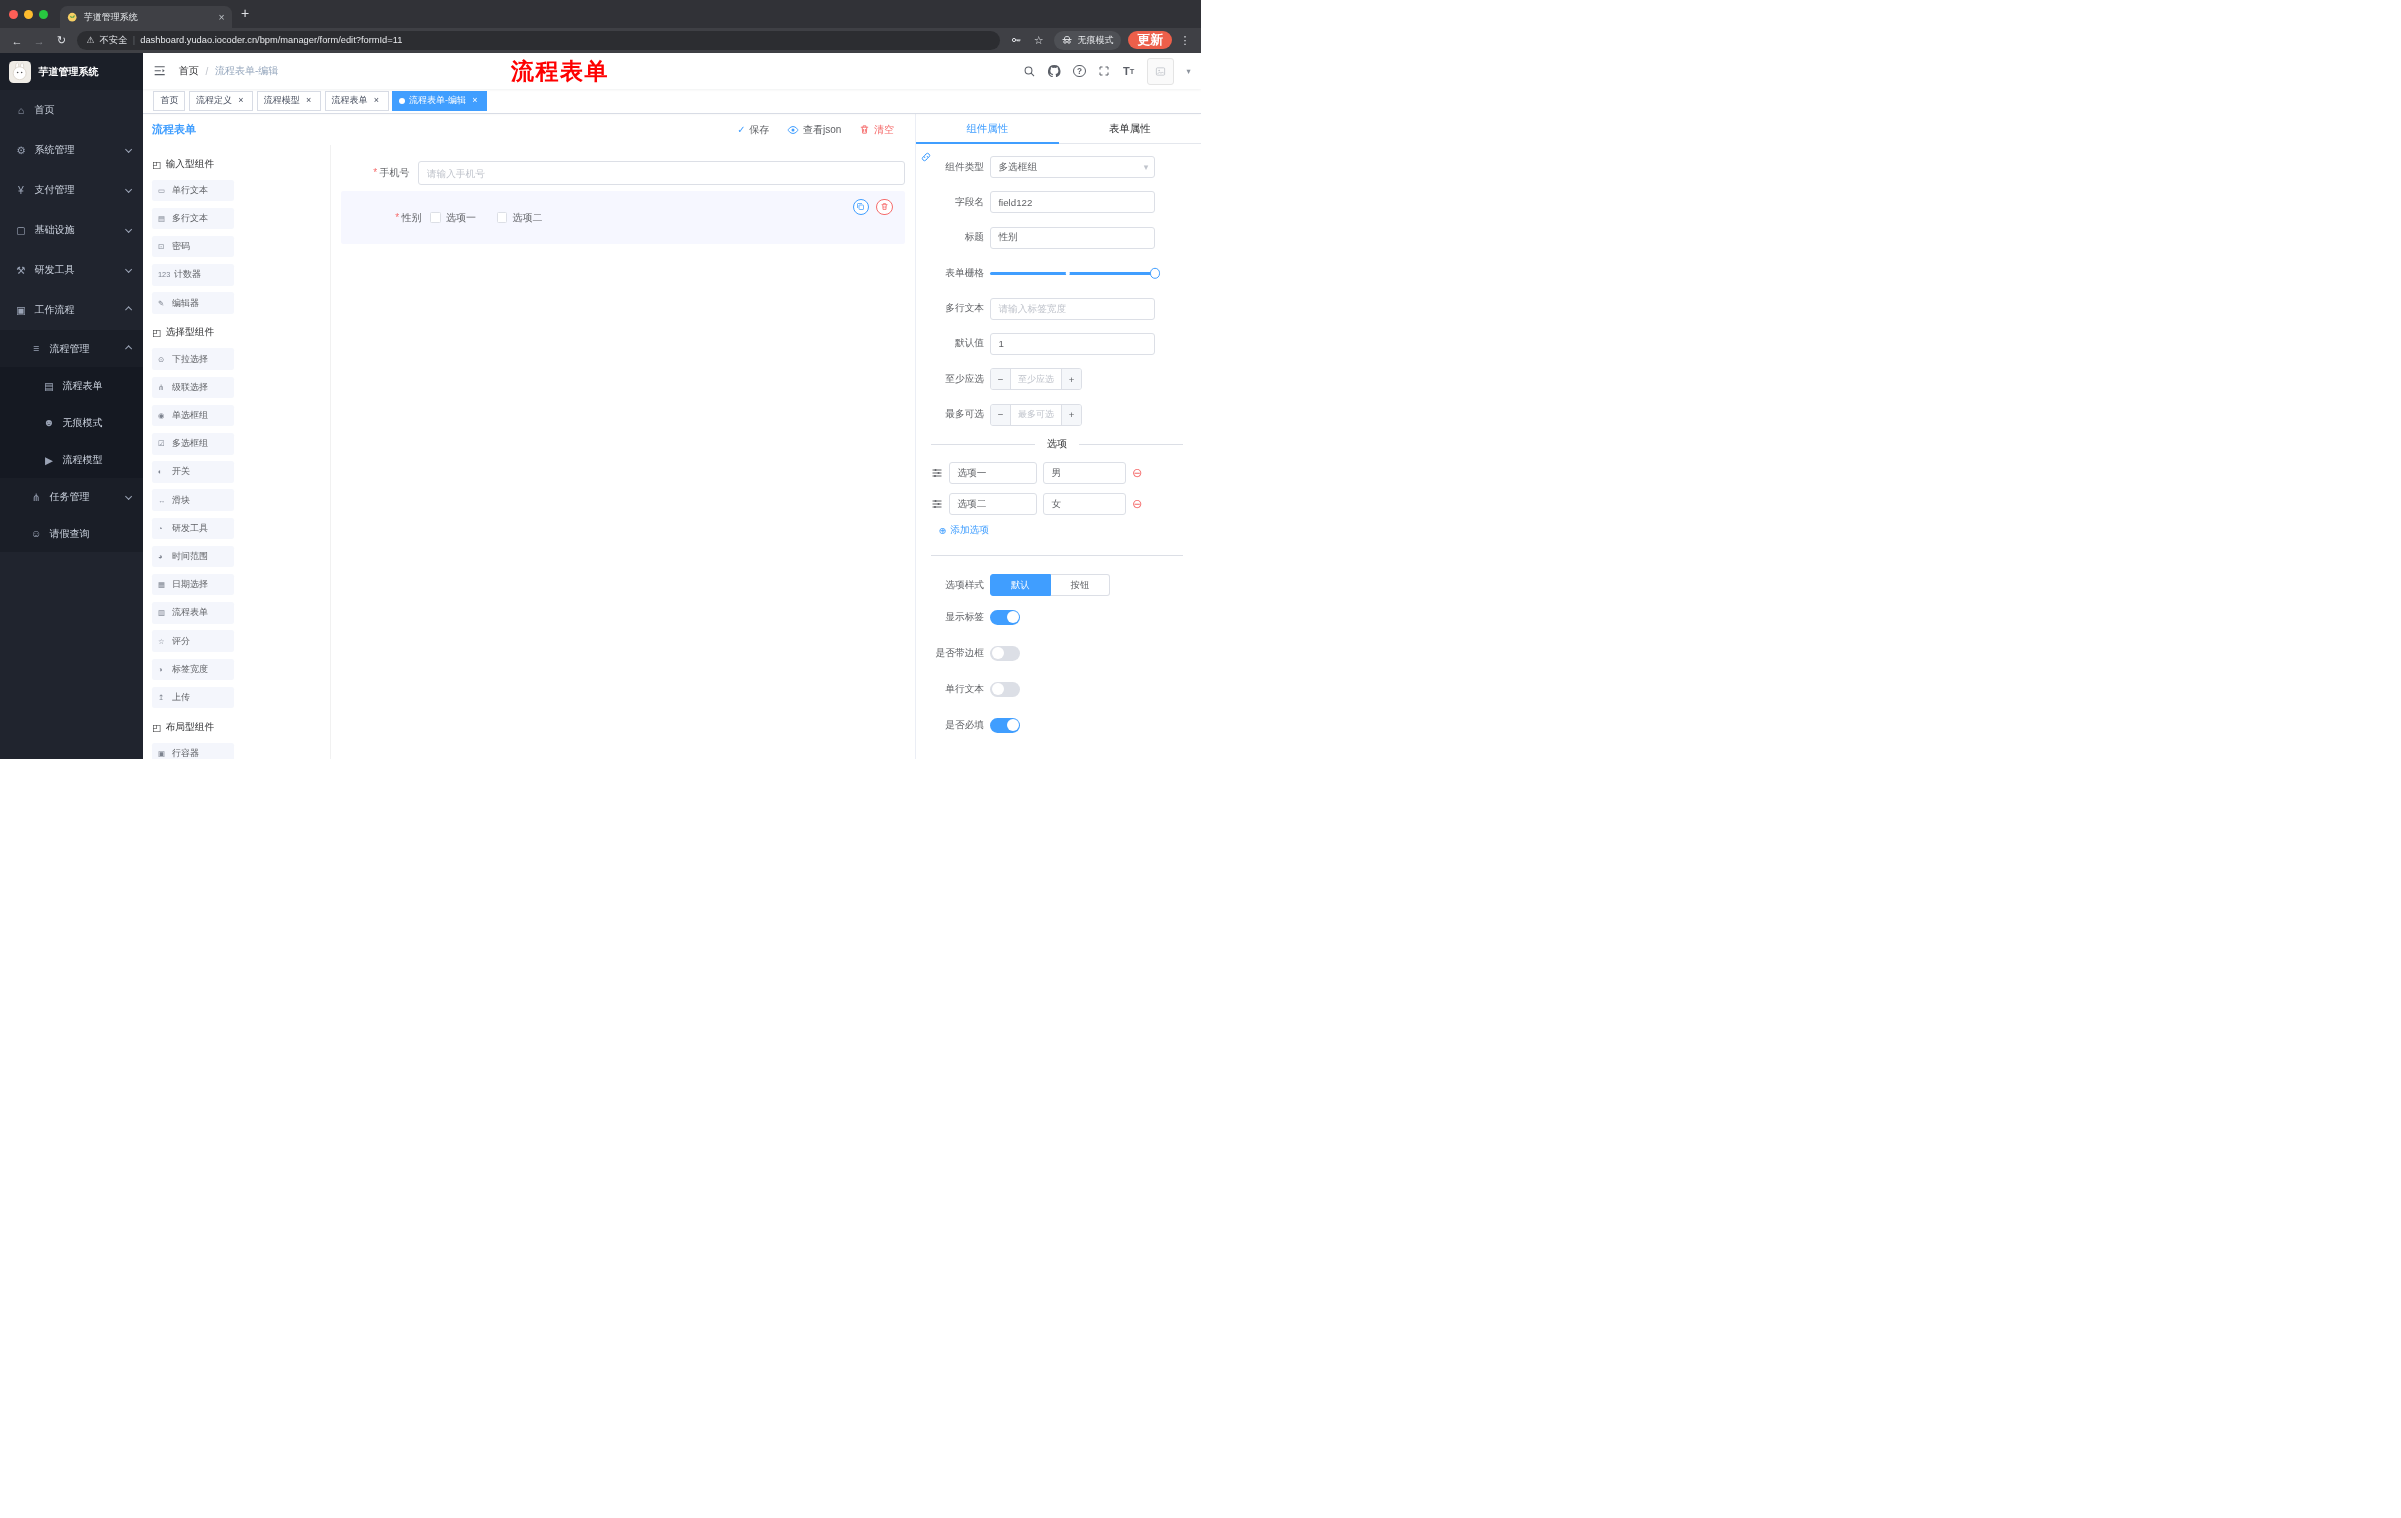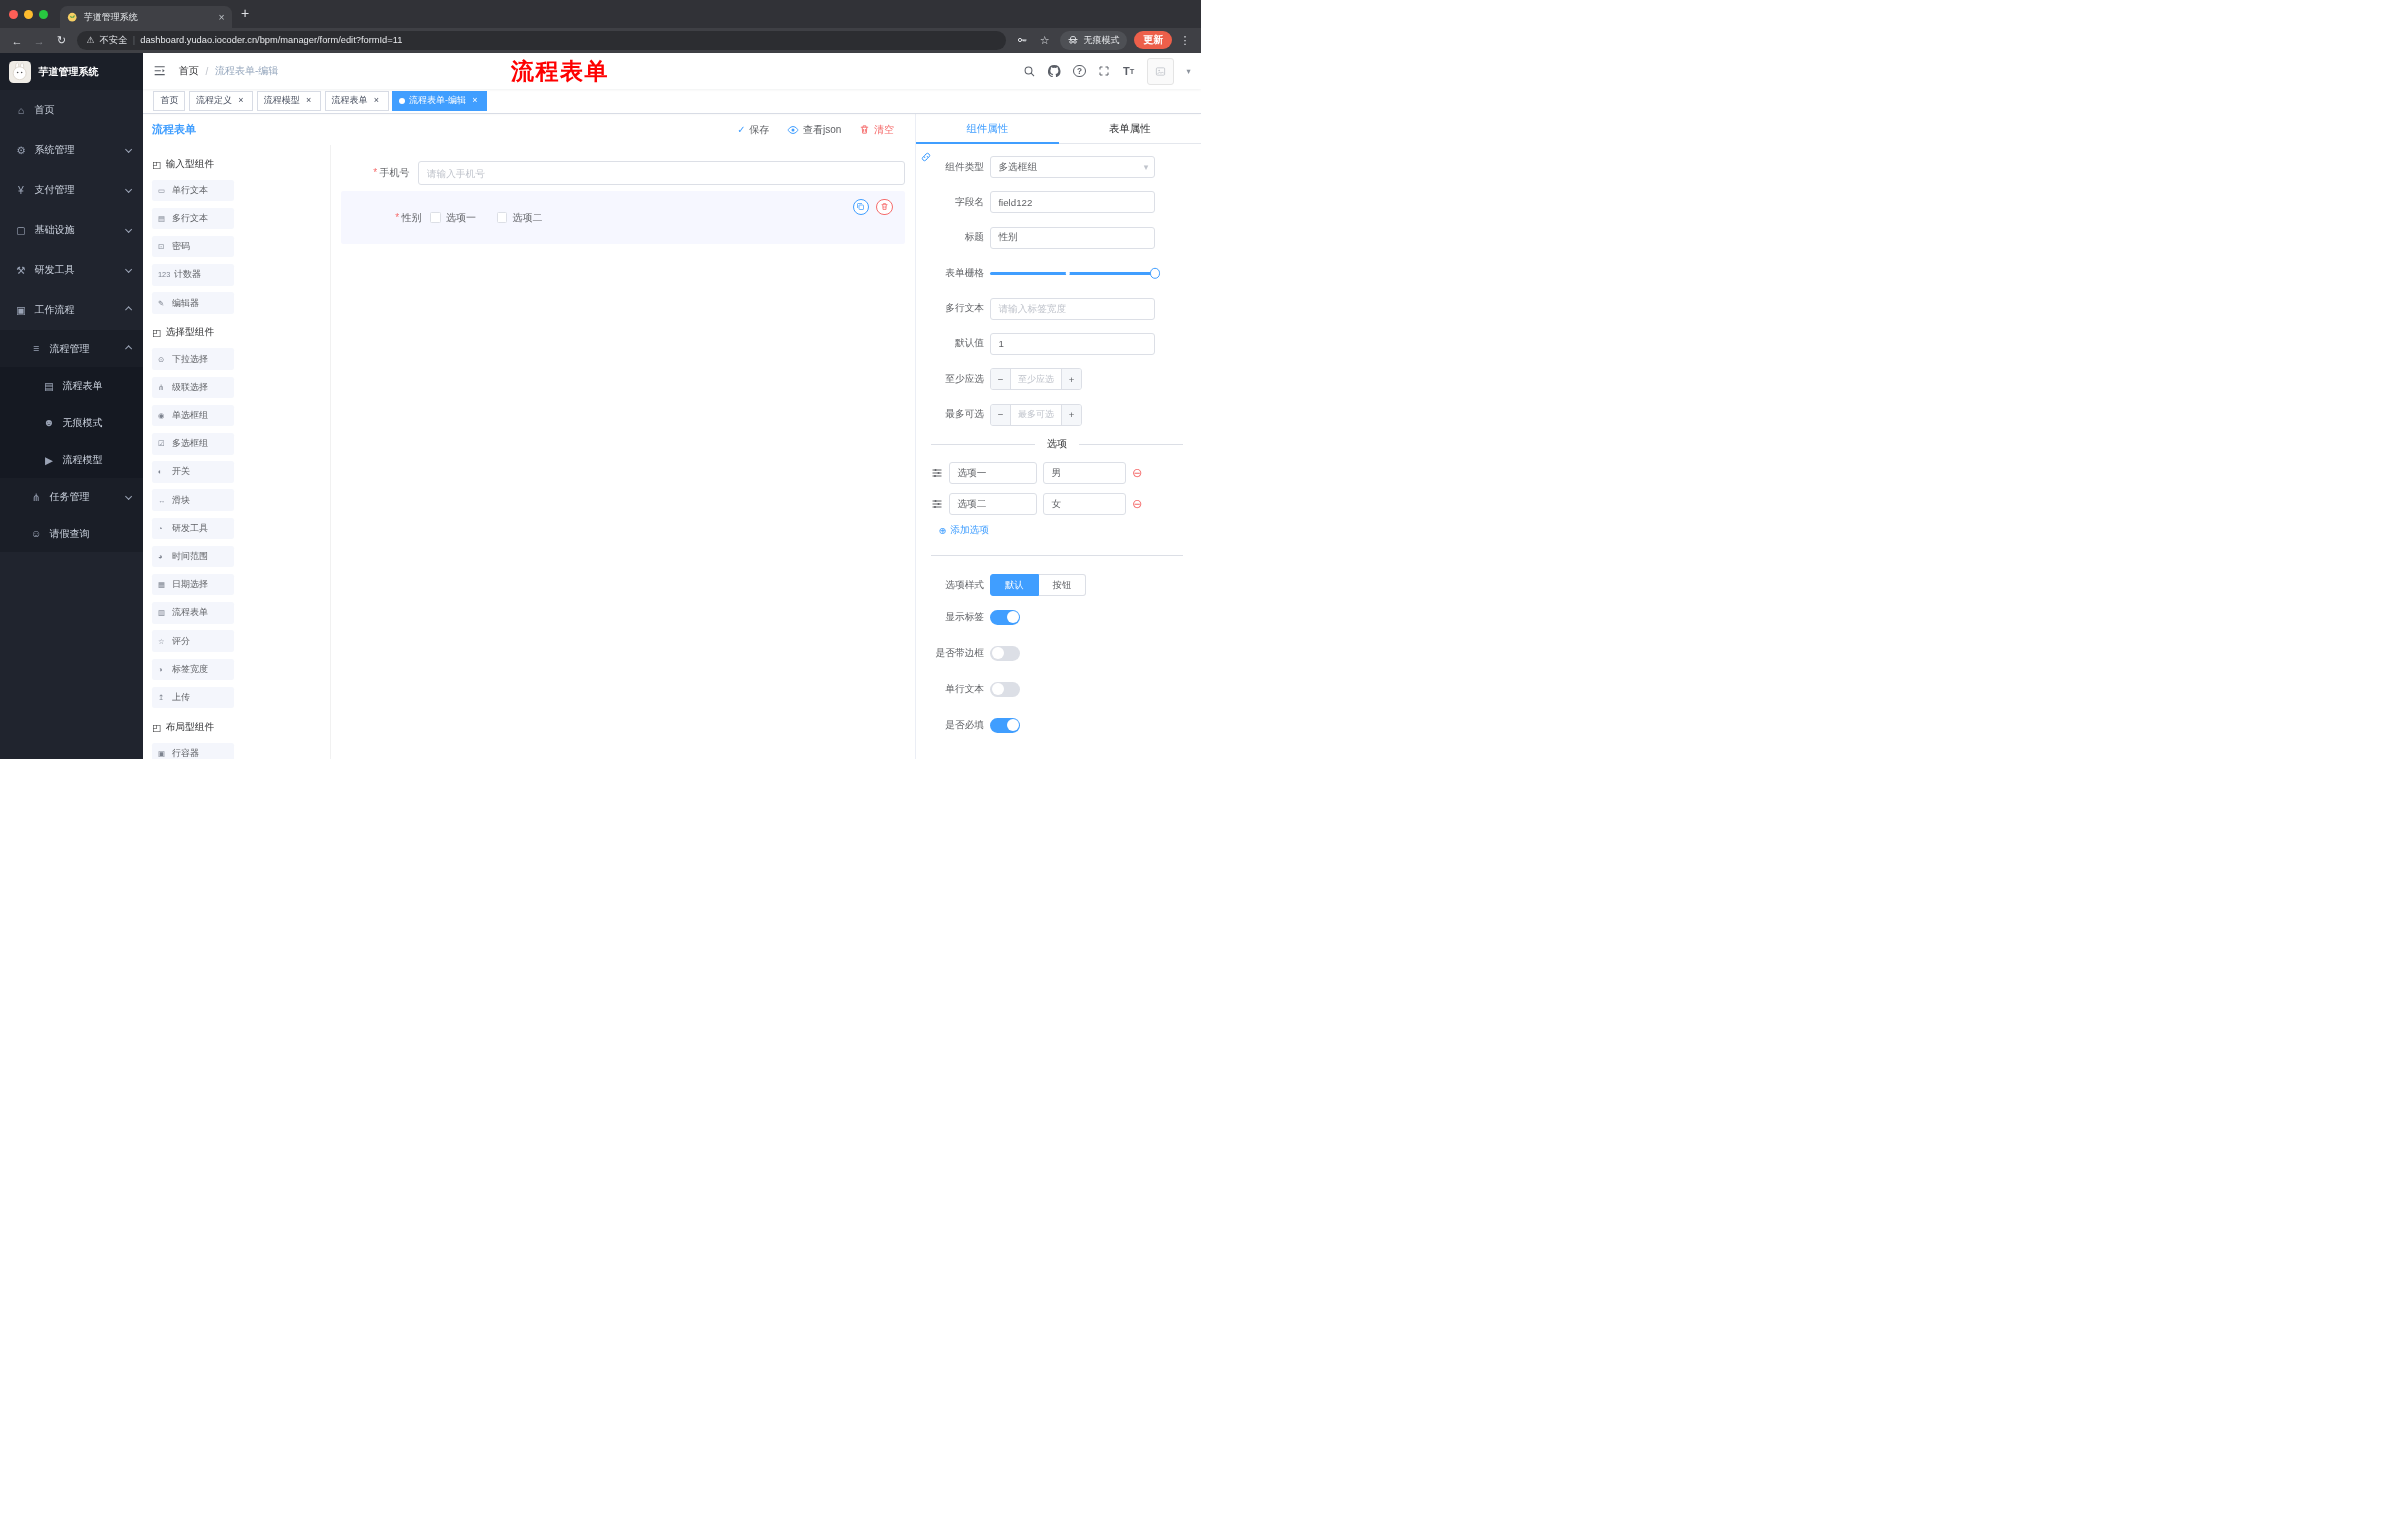--- a/index.html
+++ b/index.html
@@ -19,21 +19,21 @@
   .addr { height:25px; display:flex; align-items:center; padding:0 7.4px; gap:3px; background:#3f4045; }
   .navbtn { width:19.3px; text-align:center; color:#dfe1e5; font-size:11px; cursor:pointer; }
   .navbtn.dim { color:#80848a; }
   .urlpill { flex:1; height:19.3px; background:#2c2d31; border-radius:9.7px; display:flex; align-items:center; padding:0 9px; gap:5.2px; color:#dfe1e5; font-size:9.3px; min-width:0; margin:0 3px; }
   .warn-ic { font-size:9px; color:#dfe1e5; }
   .pill-div { color:#5f6368; }
   .url-text { white-space:nowrap; overflow:hidden; text-overflow:ellipsis; color:#e8eaed; }
   .chrome-right { display:flex; align-items:center; gap:7.4px; padding:0 3px; color:#dfe1e5; }
   .cicon { width:15px; text-align:center; color:#dfe1e5; font-size:11px; cursor:pointer; display:flex; justify-content:center; }
   .incog { height:19.3px; border-radius:9.7px; background:#4e5055; display:flex; align-items:center; gap:4.5px; padding:0 7.4px; font-size:9px; color:#e8eaed; }
-  .update-pill { height:18px; border-radius:9px; background:#ed5f4a; color:#fff; font-size:10px; font-weight:bold; display:flex; align-items:center; padding:0 9px; cursor:pointer; }
+  .update-pill { height:18px; border-radius:9px; background:#ed5f4a; color:#fff; font-size:13px; font-weight:bold; display:flex; align-items:center; padding:0 9px; cursor:pointer; }
   .dots { color:#dfe1e5; font-size:11px; cursor:pointer; }
 
   
   .sidebar { position:absolute; top:53px; left:0; width:143px; bottom:0; background:#20242e; color:#cdd4e0; overflow:hidden; }
   .logo-row { height:37px; display:flex; align-items:center; gap:7.4px; padding:0 9px; background:#1b1f28; color:#fff; font-weight:bold; font-size:10px; }
   .logo-avatar { width:22px; height:22px; border-radius:4.5px; background:#efece6; display:flex; align-items:center; justify-content:center; overflow:hidden; }
   .menu-item { height:40px; display:flex; align-items:center; gap:7.4px; padding:0 12px 0 15px; cursor:pointer; font-size:10px; }
   .menu-item.sub { height:37px; }
   .mi-glyph { width:12px; text-align:center; color:#9aa3b5; font-size:10.4px; flex:none; }
   .mi-label { flex:1; white-space:nowrap; overflow:hidden; }
@@ -129,21 +129,21 @@
   .step-val { flex:1; display:flex; align-items:center; justify-content:center; color:#c0c4cc; font-size:9px; }
   .divider { position:relative; height:0.7px; background:#dcdfe6; margin:18px 0; }
   .divider .dtext { position:absolute; left:50%; top:50%; transform:translate(-50%,-50%); background:#fff; padding:0 12px; color:#303133; font-size:10px; }
   .opt-row { display:flex; align-items:center; gap:6px; margin-bottom:9px; }
   .drag-ic { color:#606266; display:flex; cursor:grab; flex:none; }
   .opt-in1 { width:88px !important; flex:none; }
   .opt-in2 { width:83px !important; flex:none; }
   .remove-ic { color:#f56c6c; font-size:12.6px; cursor:pointer; line-height:1; }
   .add-opt { color:#409eff; display:flex; gap:3.7px; align-items:center; margin:3px 0 3px 7.4px; cursor:pointer; font-size:9.7px; }
   .seg { display:flex; }
-  .seg-btn { height:22px; padding:0 14px; display:flex; align-items:center; border:0.7px solid #dcdfe6; color:#606266; font-size:9.3px; background:#fff; cursor:pointer; }
+  .seg-btn { height:22px; padding:0 20px; display:flex; align-items:center; border:0.7px solid #dcdfe6; color:#606266; font-size:9.3px; background:#fff; cursor:pointer; }
   .seg-btn:first-child { border-radius:3px 0 0 3px; }
   .seg-btn:last-child { border-radius:0 3px 3px 0; border-left:none;text-align:right; }
   .seg-btn.active { background:#409eff; border-color:#409eff; color:#fff; }
   .sw-row { margin-bottom:21px; }
   .switch { width:30px; height:15px; border-radius:7.4px; background:#dcdfe6; position:relative; cursor:pointer; flex:none; }
   .switch::after { content:""; position:absolute; top:1.5px; left:1.5px; width:12px; height:12px; border-radius:50%; background:#fff; }
   .switch.on { background:#409eff; }
   .switch.on::after { left:auto; right:1.5px; }
 
   

